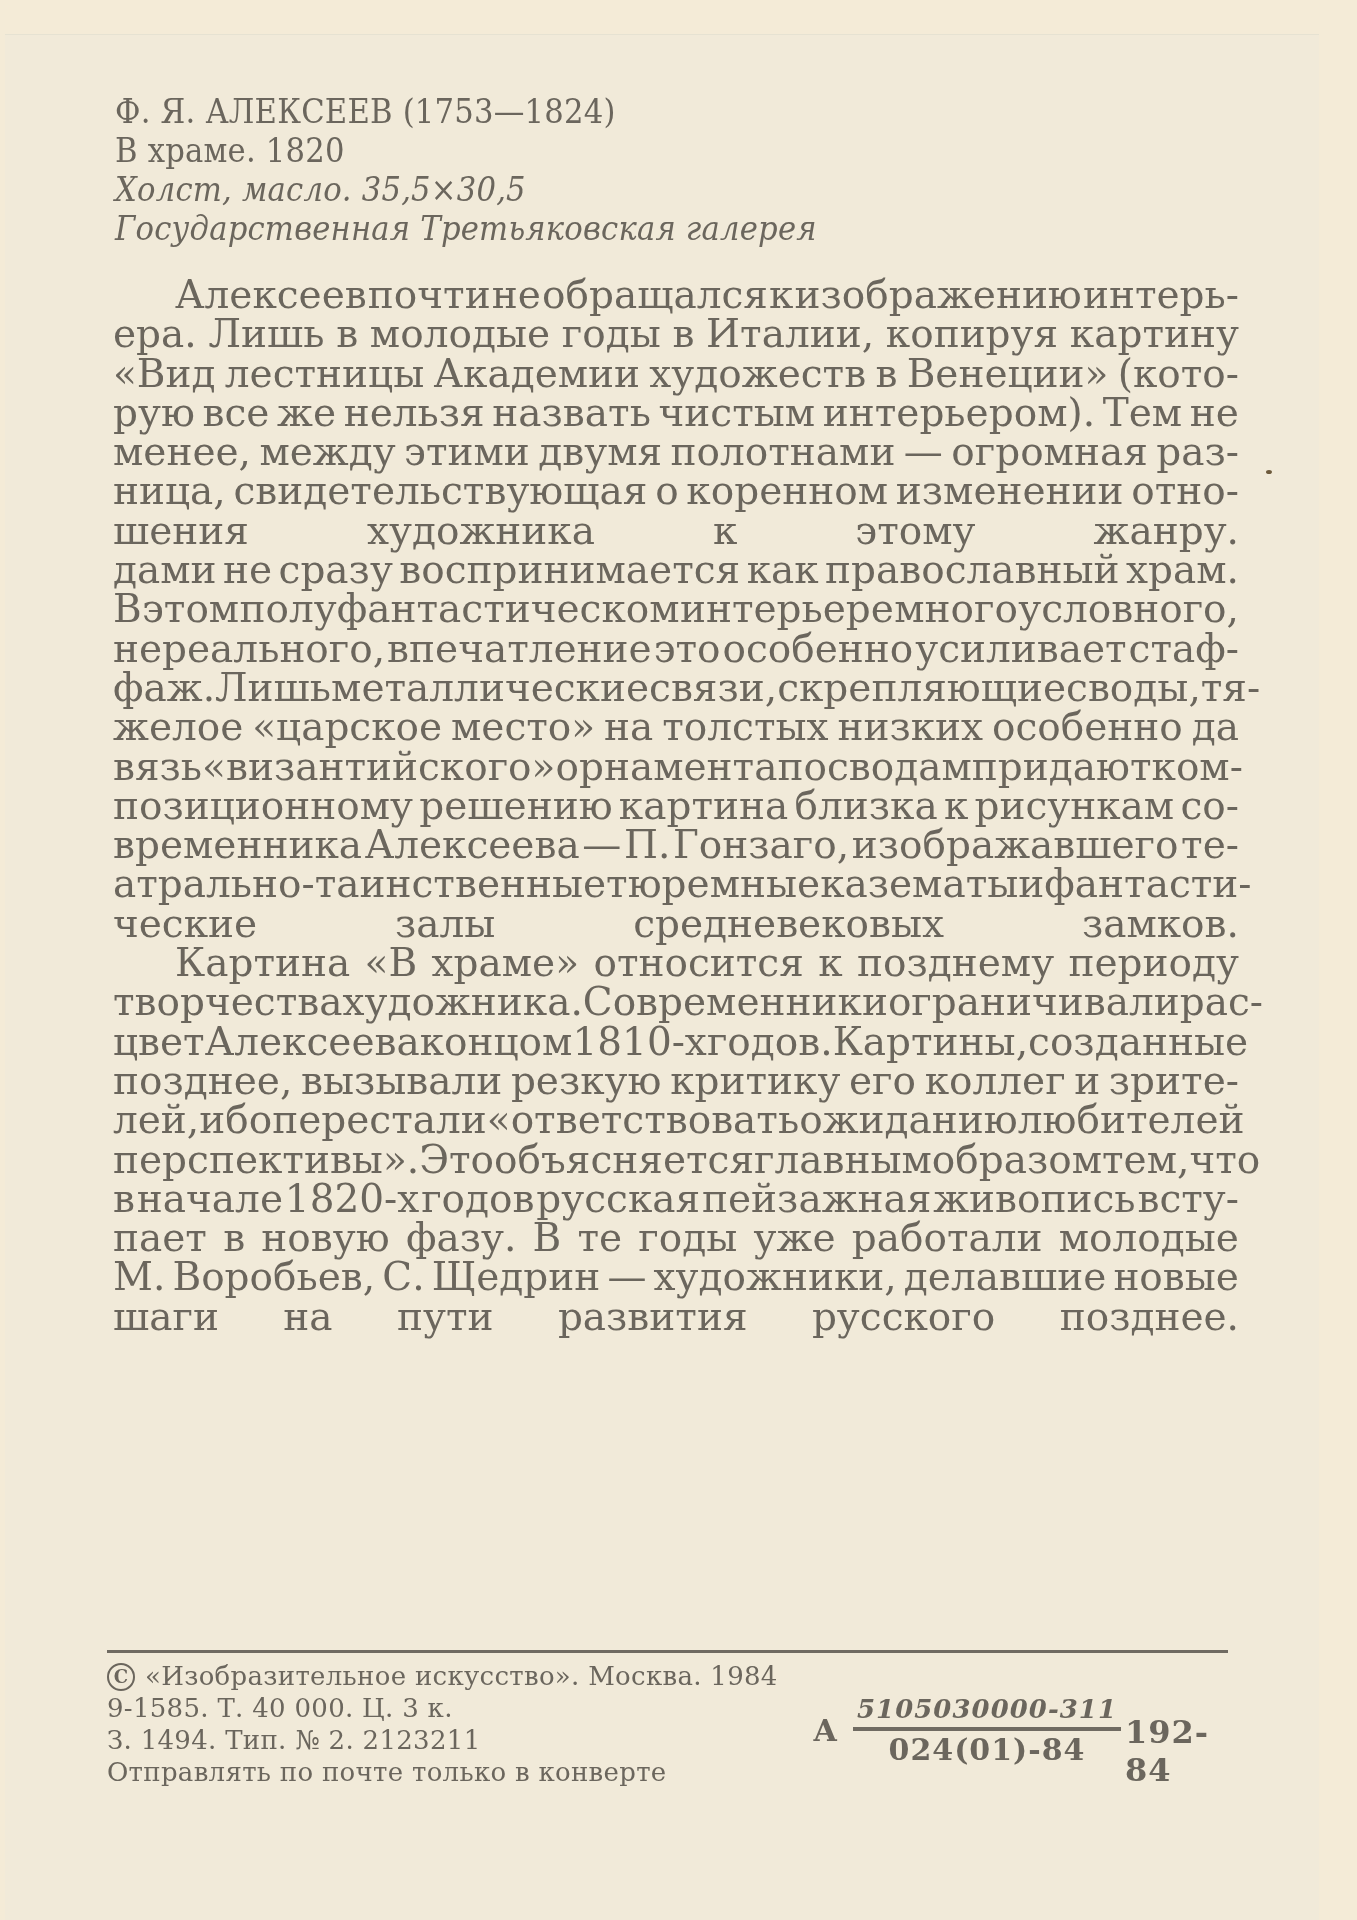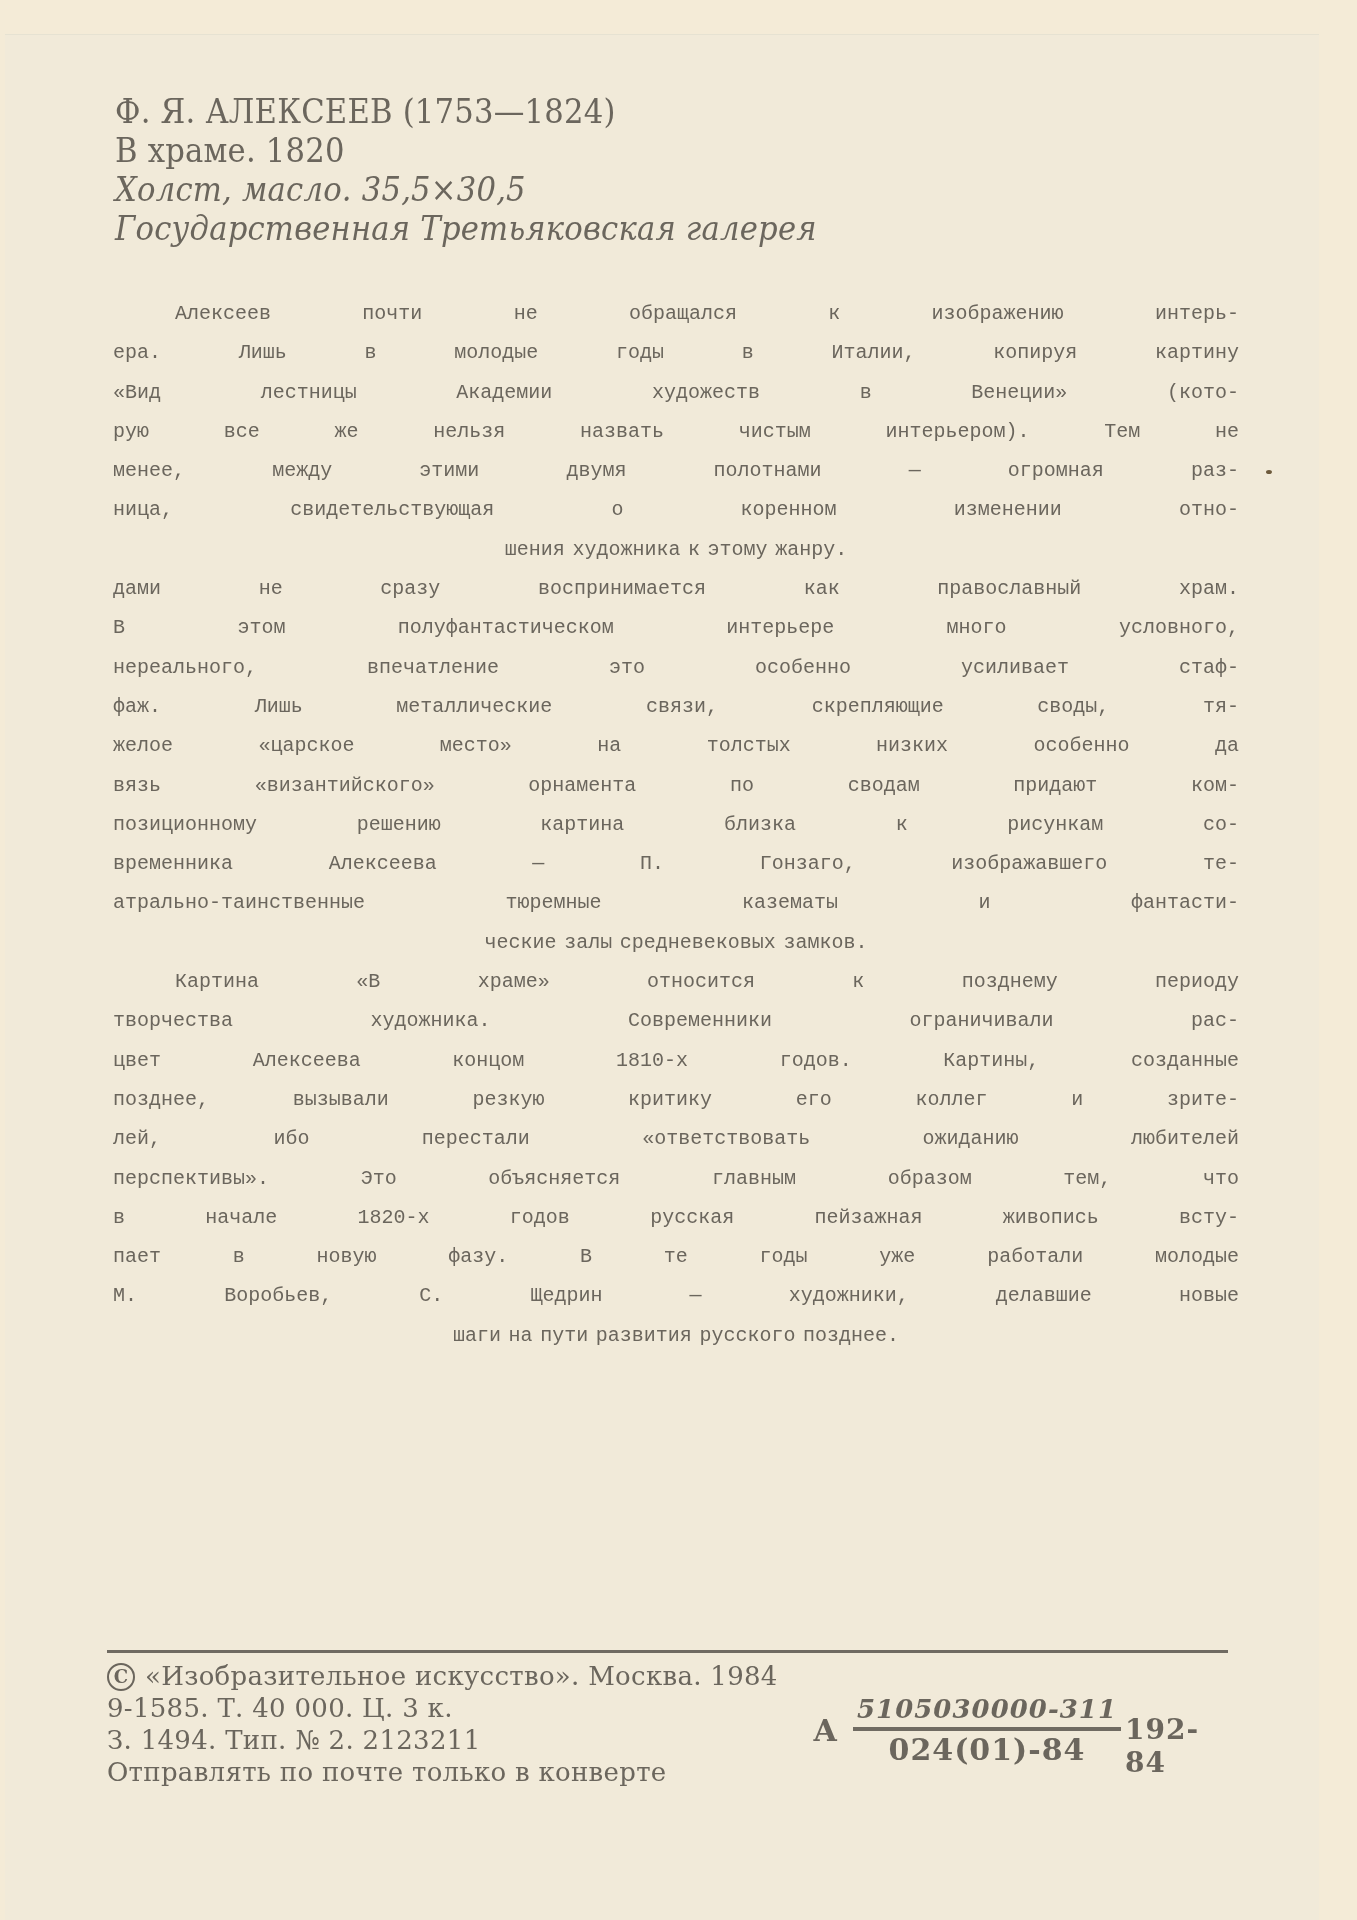--- a/index.html
+++ b/index.html
@@ -18,28 +18,28 @@
   .header {
     position: absolute; left: 115px; top: 92px; width: 1130px;
   }
   .header .line {
     font-size: 33px; line-height: 39px; white-space: nowrap;
     transform: scaleX(0.93); transform-origin: left center;
     letter-spacing: 0.2px;
   }
   .header .italic { font-style: italic; }
   .body-text {
-    position: absolute; left: 113px; top: 294px; width: 1126px;
-    font-size: 20px; line-height: 39.3px; font-family: Liberation Mono, monospace;
+    position: absolute; left: 113px; top: 275px; width: 1126px;
+    font-size: 39px; line-height: 39.3px;
   }
   .body-text .pline {
     white-space: nowrap; display: flex; justify-content: space-between;
     transform-origin: left center; height: 39.3px;
   }
-  .body-text .pline.last { justify-content: center; gap: 0.38em; }
+  .body-text .pline.last { justify-content: space-between; gap: 0.38em; }
   .body-text .pline.first { padding-left: 62px; }
   .pline span { display: inline-block; }
   .rule {
     position: absolute; left: 107px; top: 1650px; width: 1121px; height: 3px;
     background: #706b62;
   }
   .footer {
     position: absolute; left: 107px; top: 1660px;
     font-size: 26px; line-height: 32px;
   }
@@ -55,21 +55,21 @@
   .index-letter {
     position: absolute; left: 0; top: 20px; font-size: 30px; font-weight: bold;
   }
   .fraction {
     position: absolute; left: 40px; top: 0; width: 268px; text-align: center;
   }
   .frac-num { font-size: 26px; line-height: 32px; font-weight: bold; letter-spacing: 1px; font-style: italic; }
   .frac-bar { height: 4px; background: #706b62; margin: 2px 0 4px 0; }
   .frac-den { font-size: 30px; line-height: 30px; font-weight: bold; letter-spacing: 1px; }
   .index-suffix {
-    position: absolute; left: 312px; top: 20px; font-size: 28px; font-weight: bold; letter-spacing: 1px;
+    position: absolute; left: 312px; top: 20px; font-size: 32px; font-weight: bold; letter-spacing: 1px;
   }
   .speck {
     position: absolute; width: 6px; height: 4px; border-radius: 50%; background: #6d5a3c;
   }
 </style>
 </head>
 <body>
 
 <div class="paper-inner"></div>
 

